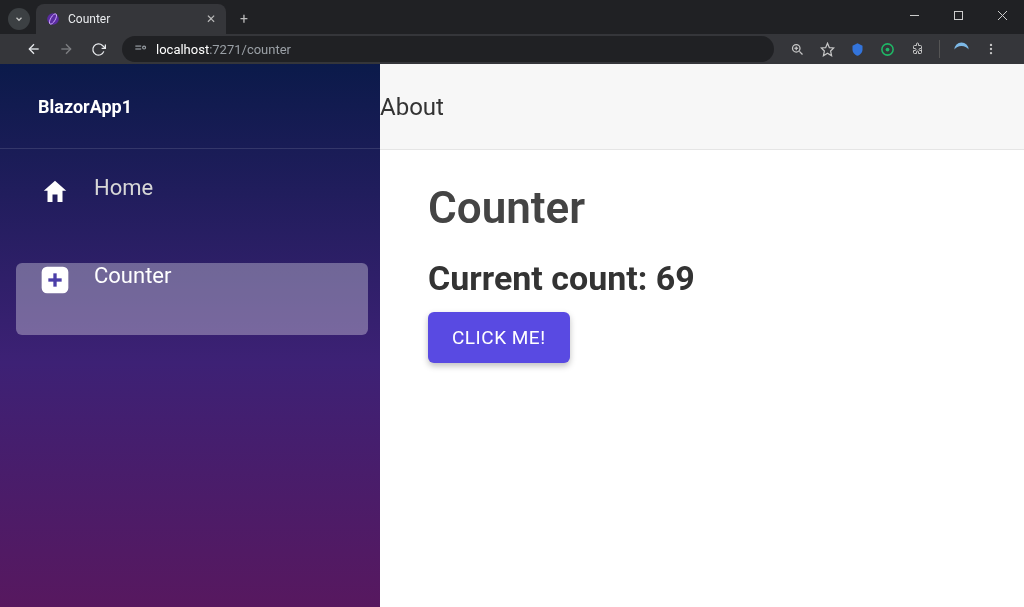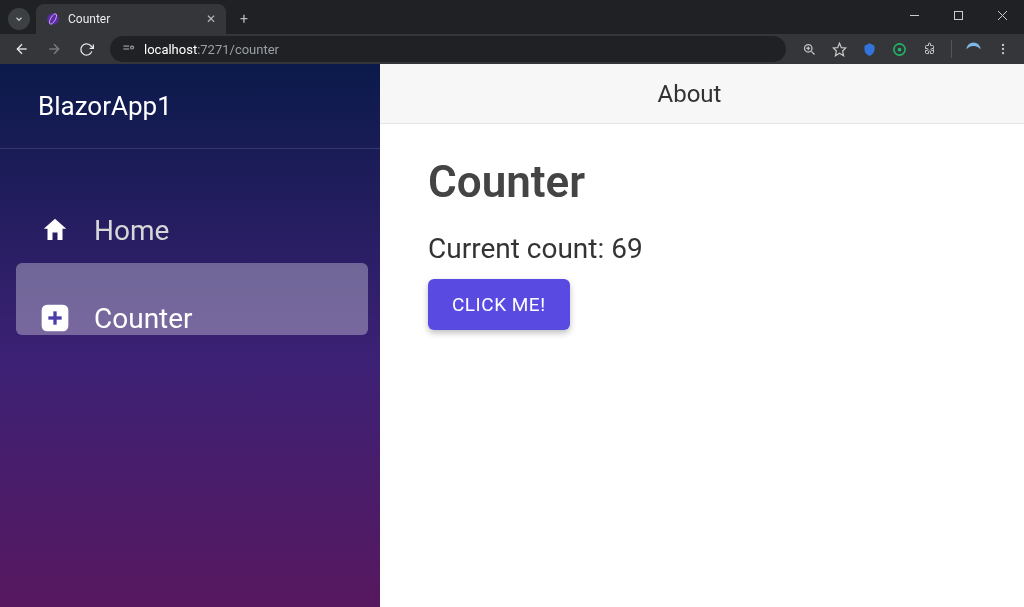--- a/index.html
+++ b/index.html
@@ -66,21 +66,21 @@
     }
     .window-controls div {
       width:44px;display:flex;align-items:center;justify-content:center;color:#ccc;font-size:12px;
     }
 
     .toolbar {
       height:30px;
       background:#35363a;
       display:flex;
       align-items:center;
-      padding:0 8px;
+      padding:0 20px;
       gap:4px;
     }
     .toolbar .nav-btn {
       width:28px;height:28px;display:flex;align-items:center;justify-content:center;color:#c7c7c7;border-radius:50%;
     }
     .address-bar {
       flex:1;
       background:#202124;
       border-radius:14px;
       height:26px;
@@ -122,80 +122,80 @@
     }
     .brand {
       height: 85px;
       display:flex;
       align-items:center;
       padding-left: 38px;
       border-bottom: 1px solid rgba(255,255,255,0.12);
     }
     .brand-text {
       color:#fff;
-      font-size:26px;
-      font-weight:400;
+      font-size:18px;
+      font-weight:700;
     }
     .nav {
       padding: 26px 12px 0 16px;
       display:flex;
       flex-direction:column;
       gap:16px;
     }
     .nav-item {
       display:flex;
-      align-items:flex-end;
+      align-items:flex-start;
       gap:22px;
       height:72px;
       border-radius:6px;
       padding:0 22px;
-      font-size:28px;
+      font-size:22px;
       color:#d7d7d7;
       cursor:pointer;
     }
     .nav-item.active {
       background: rgba(255,255,255,0.32);
       color:#ffffff;
     }
     .nav-item .nav-icon {
       width:34px;height:34px;display:flex;align-items:center;justify-content:center;
     }
 
     
     .main {
       flex:1;
       display:flex;
       flex-direction:column;
     }
     .topbar {
-      height: 60px;
+      height: 86px;
       background:#f7f7f7;
       border-bottom:1px solid #e5e5e5;
       display:flex;
       align-items:center;
-      justify-content:center;
+      justify-content:flex-start;
       padding-right:25px;
     }
     .about-link {
       color:#333;
       font-size:24px;
     }
     .content {
       padding: 32px 48px;
       color:#444;
     }
     .content h1 {
       font-size:44px;
       font-weight:600;
       color:#444;
       margin-bottom:24px;
     }
     .count-row {
-      font-size:28px;
-      font-weight:400;
+      font-size:34px;
+      font-weight:700;
       color:#333;
       margin-bottom:14px;
     }
     .count-row .count-label { }
     .count-row .count-value { }
     .click-btn {
       background:#594ae2;
       color:#fff;
       border:none;
       padding:14px 24px;

